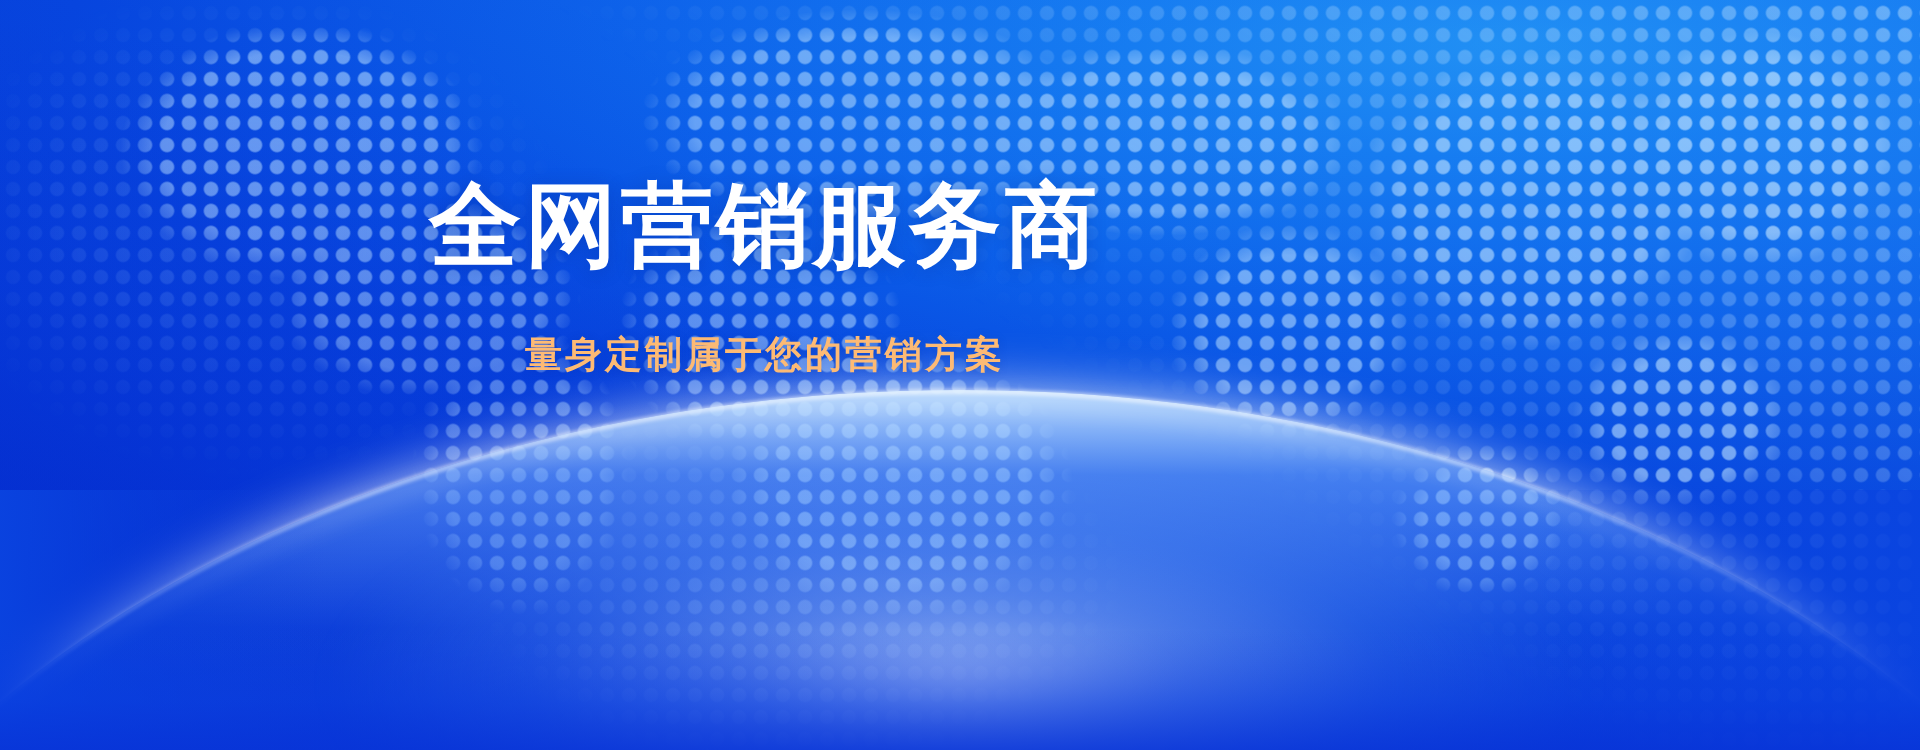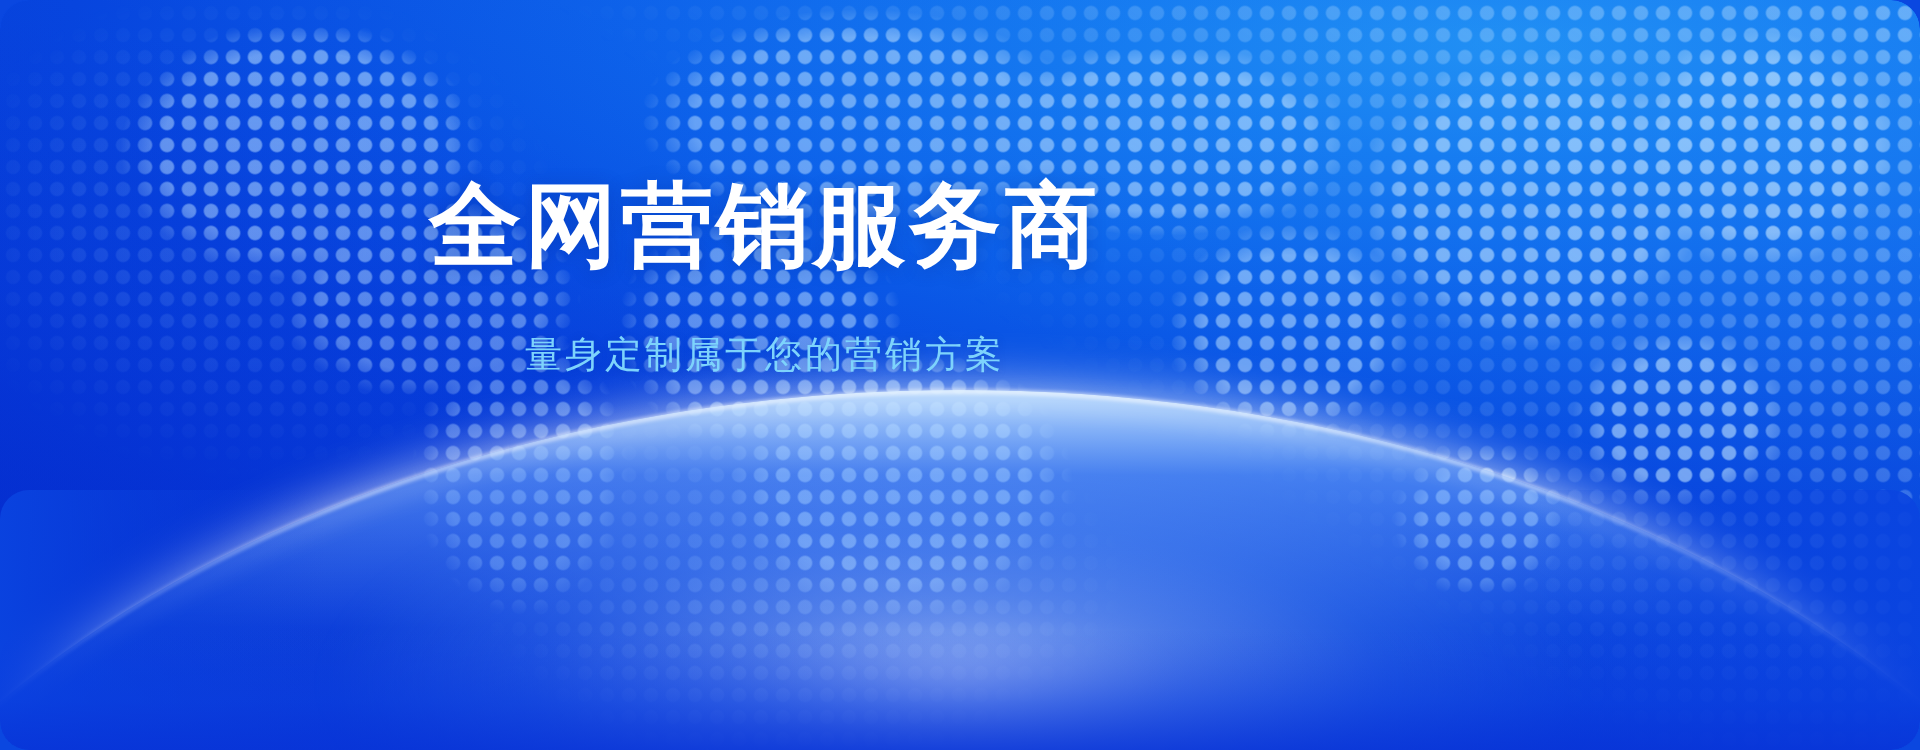--- a/index.html
+++ b/index.html
@@ -1,16 +1,16 @@
 <!DOCTYPE html>
 <html><head>
 <meta charset="utf-8">
 <style>
   html,body{margin:0;padding:0;background:#0a47e0;}
-  *{box-sizing:border-box;border-radius:29px;}
+  *{box-sizing:border-box;}
 
   #banner{
     position:relative;
     width:1920px;
     height:750px;
     overflow:hidden;
     font-family:"Liberation Sans","DejaVu Sans",sans-serif;
     background:#0a4ce6;
   }
 
@@ -191,22 +191,22 @@
     color:#ffffff;
     letter-spacing:4px;
     white-space:nowrap;
     text-shadow:0 2px 18px rgba(0,40,140,.30);
   }
   .subtitle{
     margin:0;
     margin-top:56px;
     font-size:37px;
     line-height:1.3;
-    font-weight:normal;
-    color:#7dd3fc;
+    font-weight:bold;
+    color:#fdba74;
     letter-spacing:3px;
     white-space:nowrap;
     text-shadow:0 1px 10px rgba(0,40,140,.22);
   }
 </style>
 </head>
 <body>
 
 <div id="banner">
 

